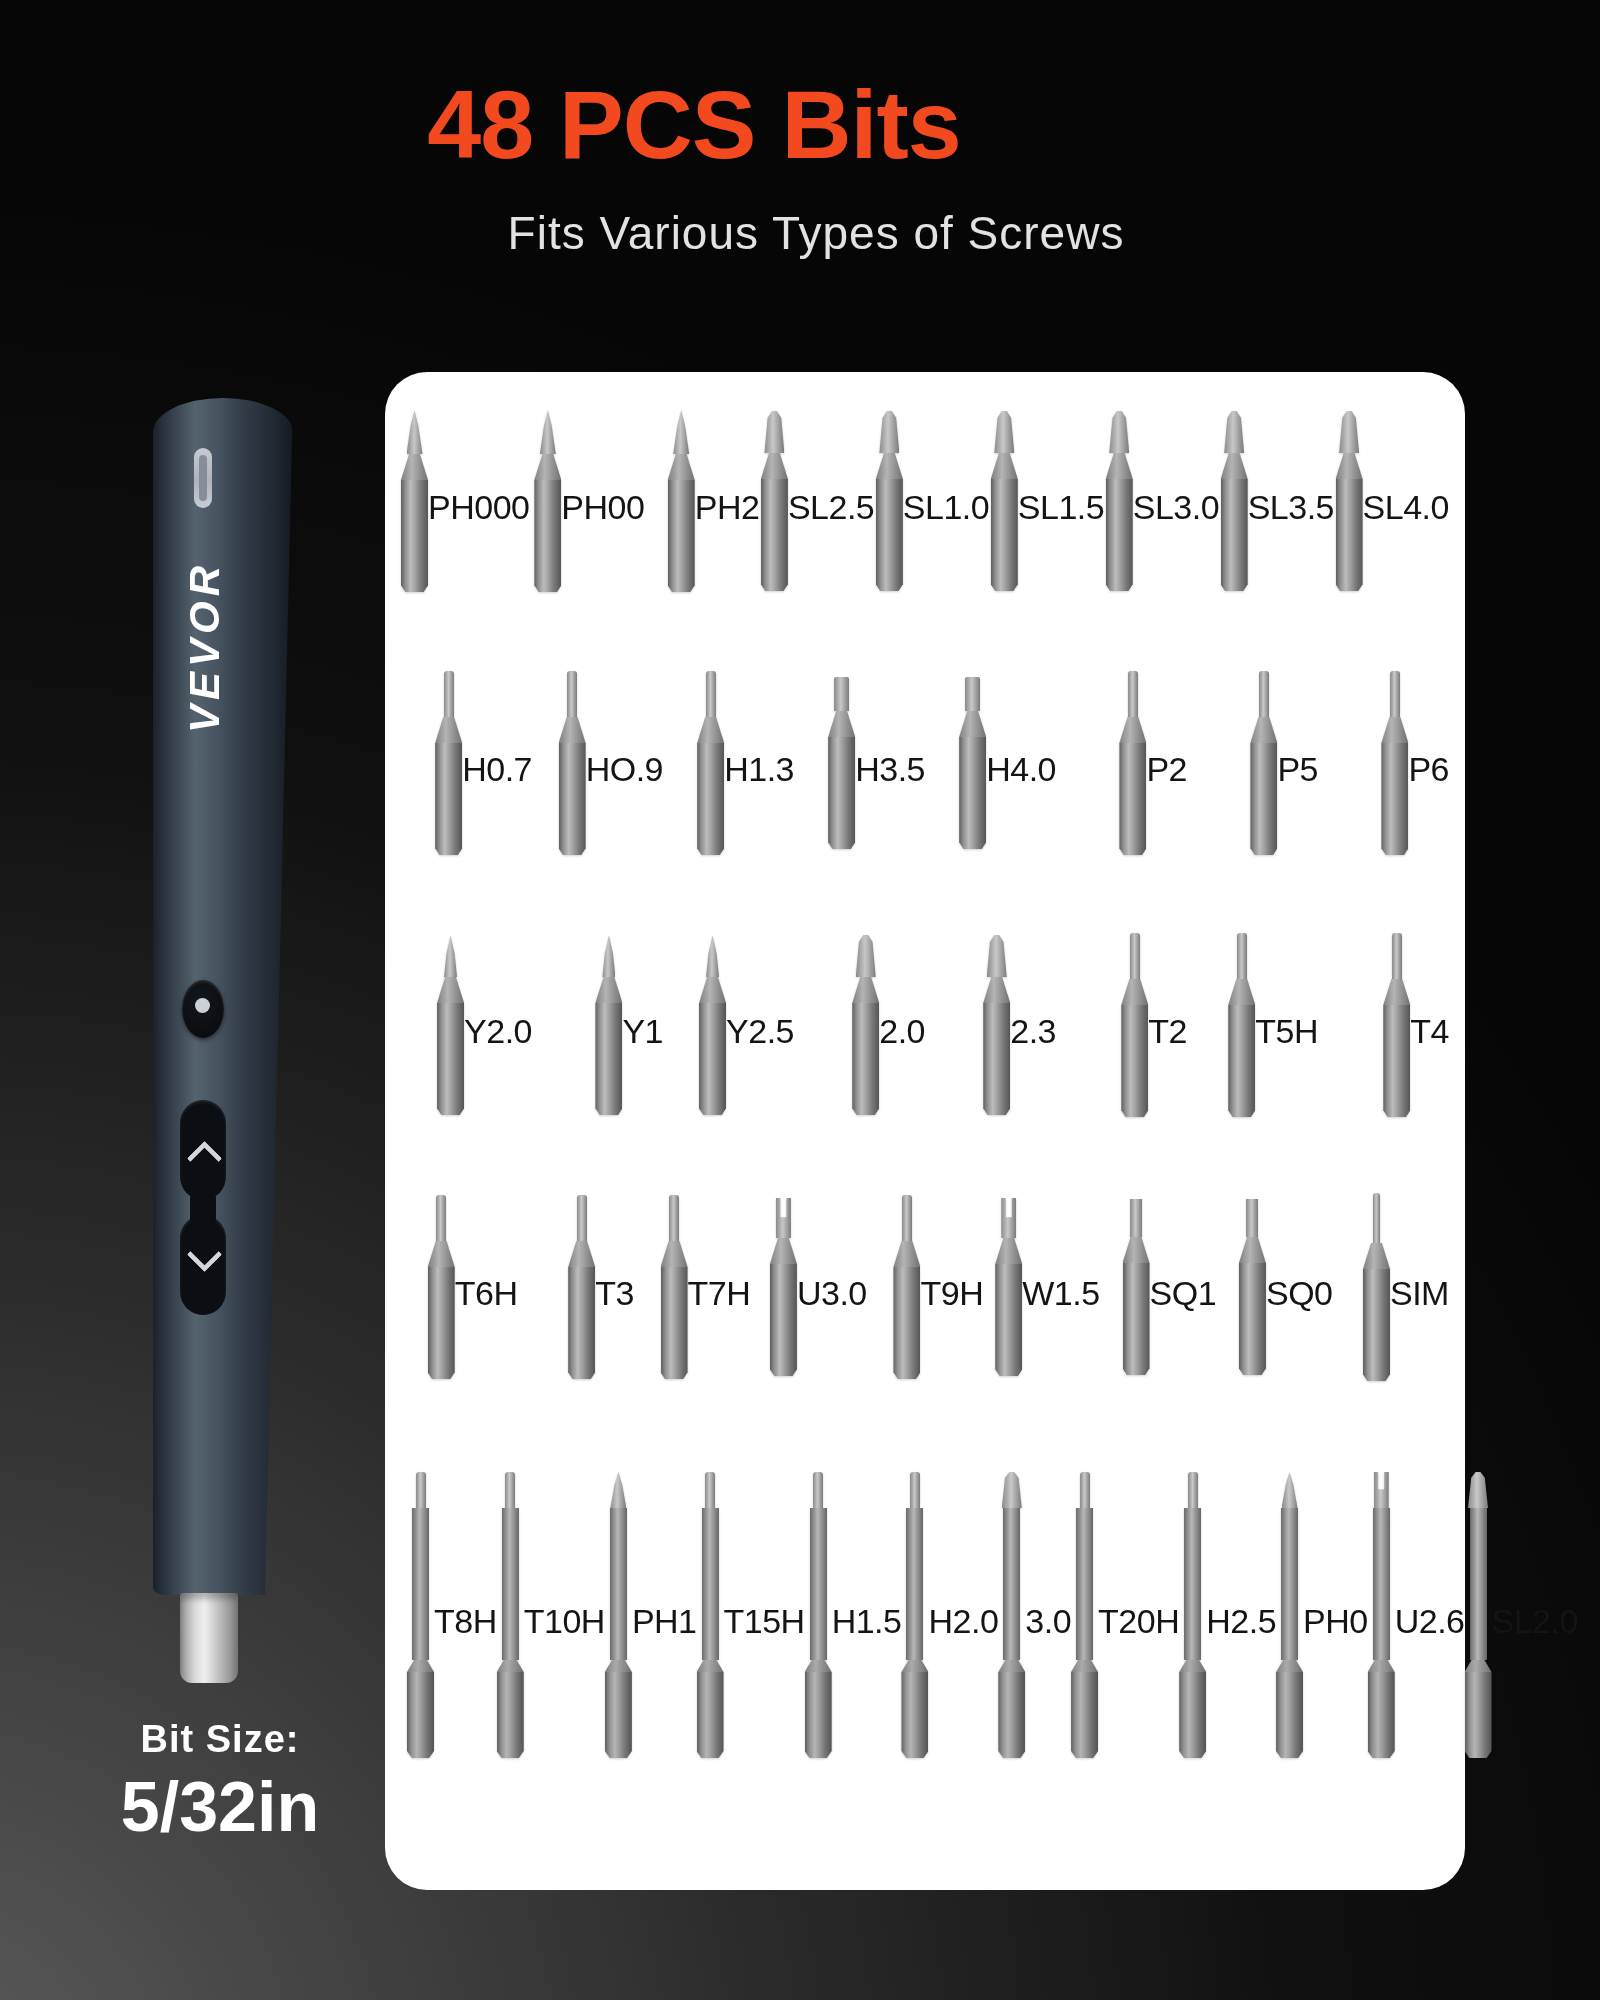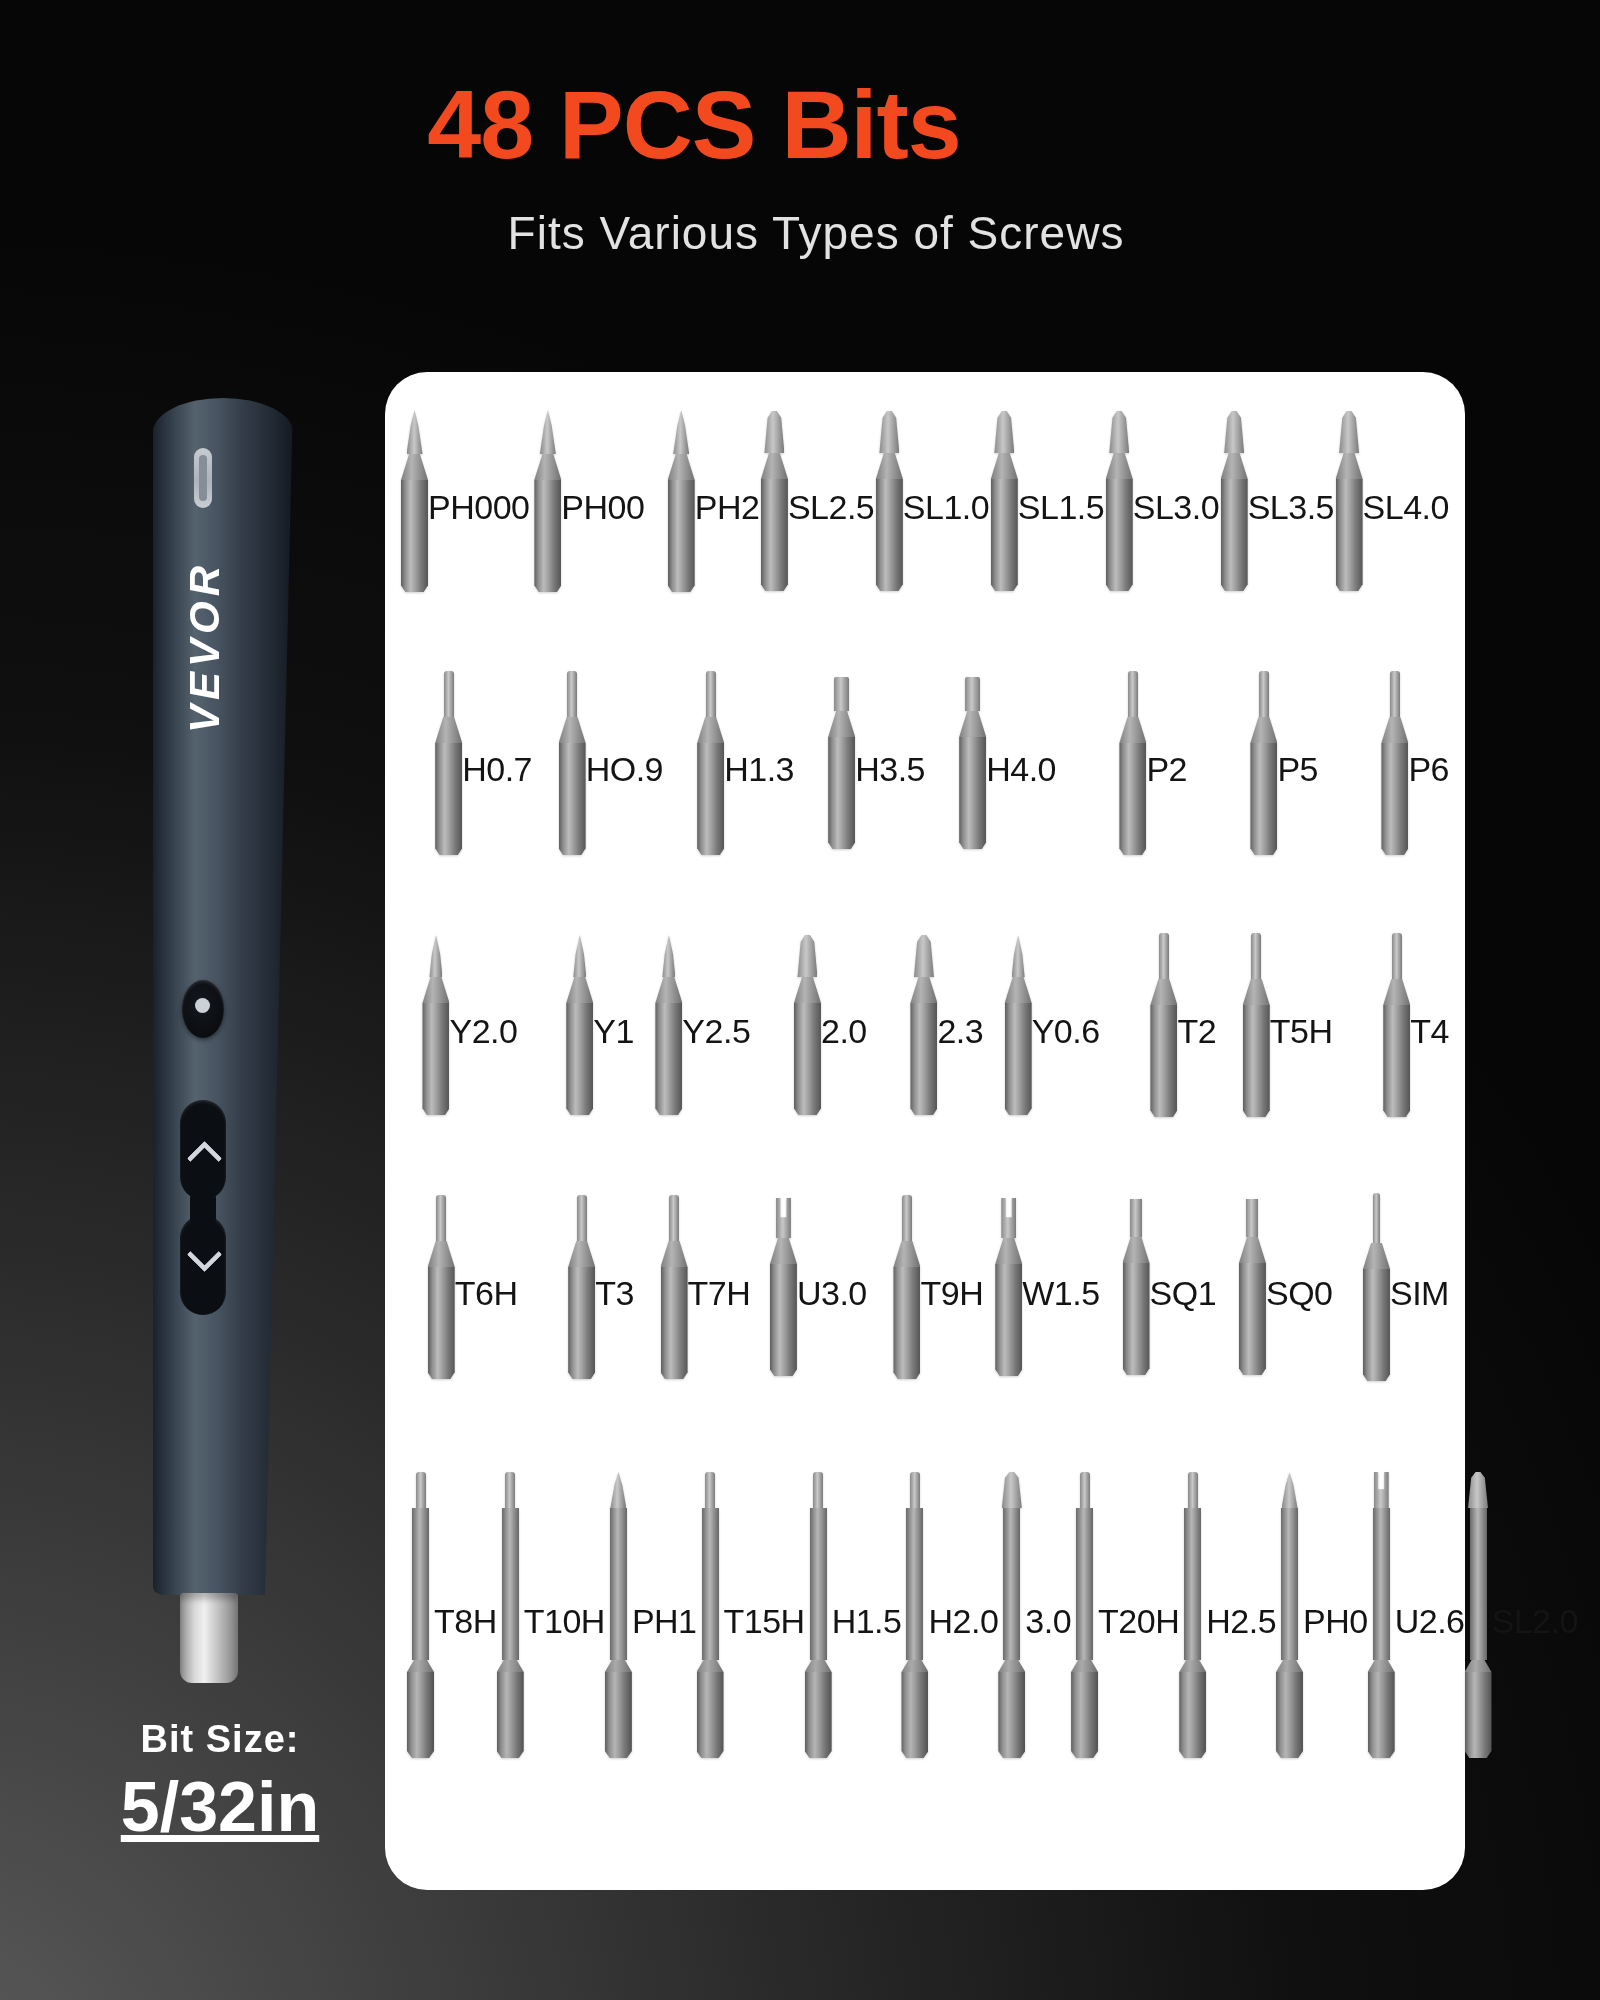--- a/index.html
+++ b/index.html
@@ -51,21 +51,21 @@
   .chev.up{left:12px;top:46px;border-top:5px solid #d3d7dd;border-right:5px solid #d3d7dd;transform:rotate(-45deg);border-radius:2px;}
   .chev.down{left:12px;bottom:48px;border-bottom:5px solid #d3d7dd;border-right:5px solid #d3d7dd;transform:rotate(45deg);border-radius:2px;}
   .chuck{
     position:absolute;left:180px;top:1593px;width:58px;height:90px;
     background:linear-gradient(90deg,#8f8f8f 0%,#d8d8d8 25%,#f0f0f0 42%,#bdbdbd 68%,#868686 95%);
     border-radius:4px 4px 12px 12px;
     box-shadow:inset 0 6px 6px rgba(0,0,0,.25);
   }
   .bitsize{position:absolute;left:75px;top:1718px;width:290px;text-align:center;color:#fff;}
   .bitsize .lab{font-size:38px;font-weight:bold;letter-spacing:1px;}
-  .bitsize .val{font-size:70px;font-weight:bold;letter-spacing:0px;margin-top:6px;text-decoration:underline;}
+  .bitsize .val{font-size:70px;font-weight:bold;letter-spacing:0px;margin-top:6px;}
   
   .panel{
     position:absolute;left:385px;top:372px;width:1080px;height:1518px;
     background:#ffffff;border-radius:42px;padding:4px 0 0 0;box-sizing:border-box;
   }
   .bit-row{display:flex;justify-content:space-between;padding:0 16px;height:262px;}
   .bit-row.long-row{height:350px;padding:0 22px;margin-top:22px;}
   .cell{display:flex;flex-direction:row;justify-content:flex-end;align-items:center;flex:1 1 0;}
   .bit-label{height:40px;line-height:40px;font-size:34px;color:#141414;letter-spacing:-0.5px;white-space:nowrap;}
   .bit{display:flex;flex-direction:column;align-items:center;margin-bottom:12px;filter:drop-shadow(0 1px 1px rgba(0,0,0,.18));}
@@ -302,28 +302,20 @@
         <div class="cell">
           <div class="bit">
             <div class="tip slot"></div>
             <div class="neck"></div>
             <div class="shaft"></div>
           </div>
           <div class="bit-label">2.3</div>
         </div>
         <div class="cell">
           <div class="bit">
-            <div class="tip point"></div>
-            <div class="neck"></div>
-            <div class="shaft"></div>
-          </div>
-          <div class="bit-label">Y0.6</div>
-        </div>
-        <div class="cell">
-          <div class="bit">
             <div class="tip rod"></div>
             <div class="neck"></div>
             <div class="shaft"></div>
           </div>
           <div class="bit-label">T2</div>
         </div>
         <div class="cell">
           <div class="bit">
             <div class="tip rod"></div>
             <div class="neck"></div>

